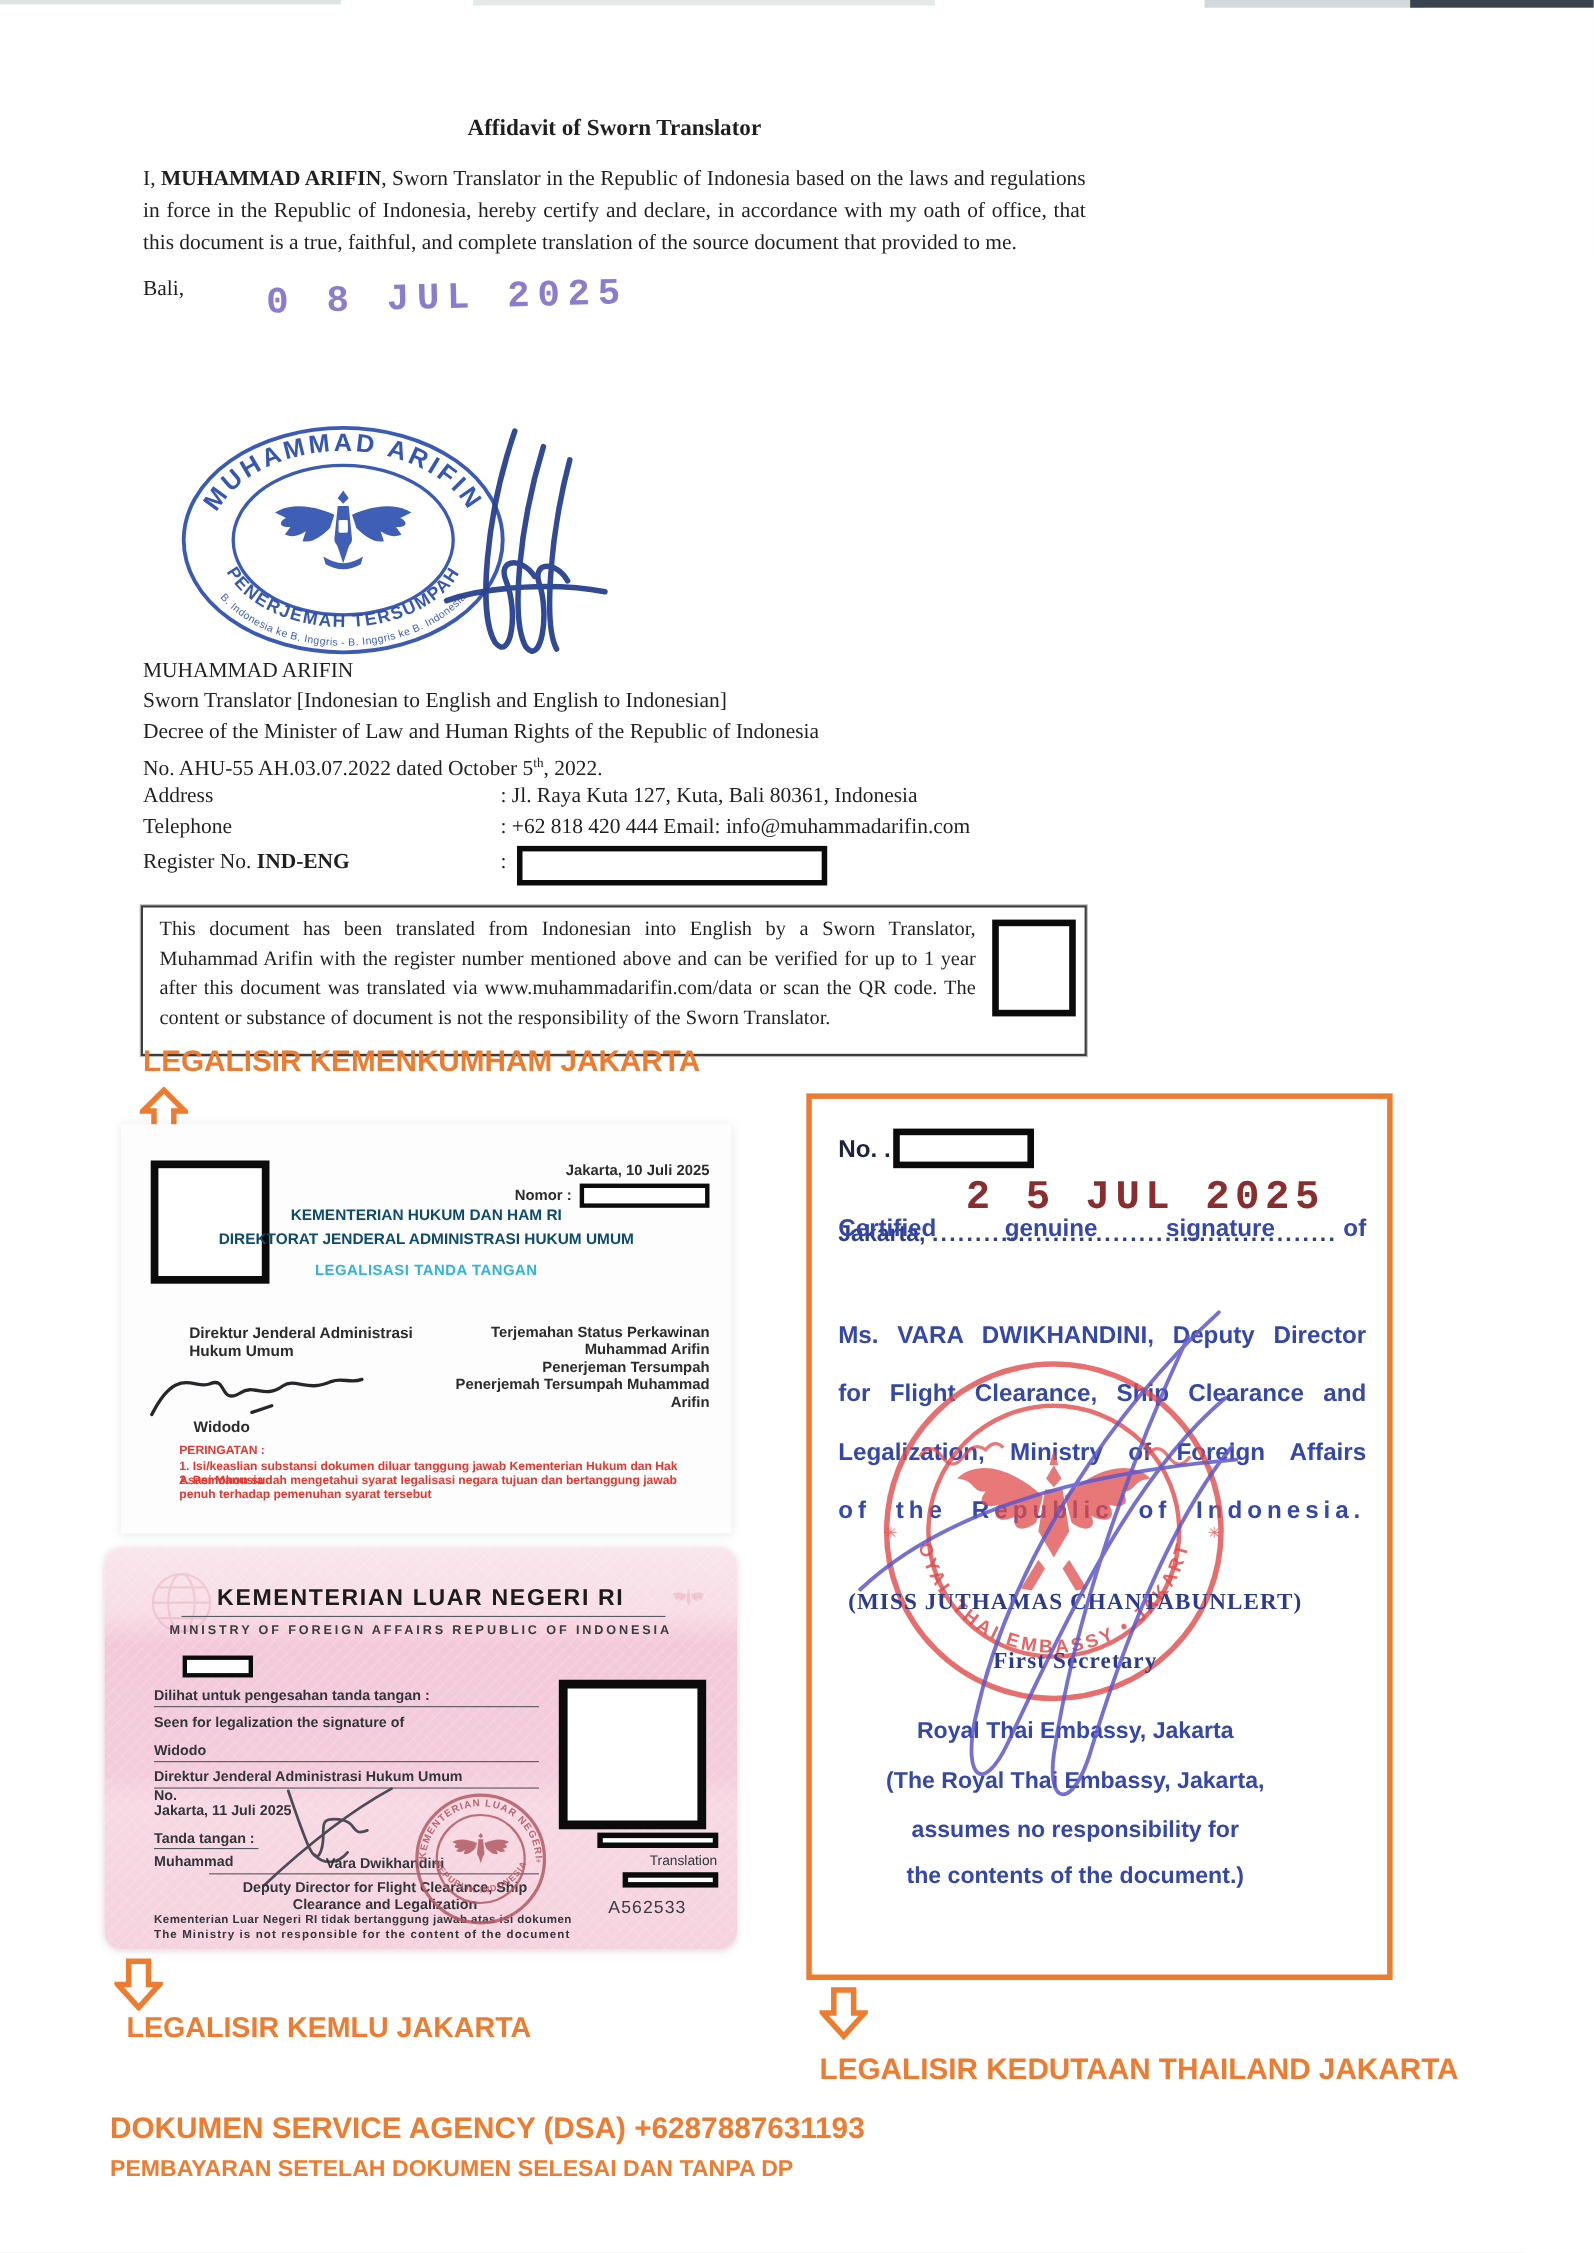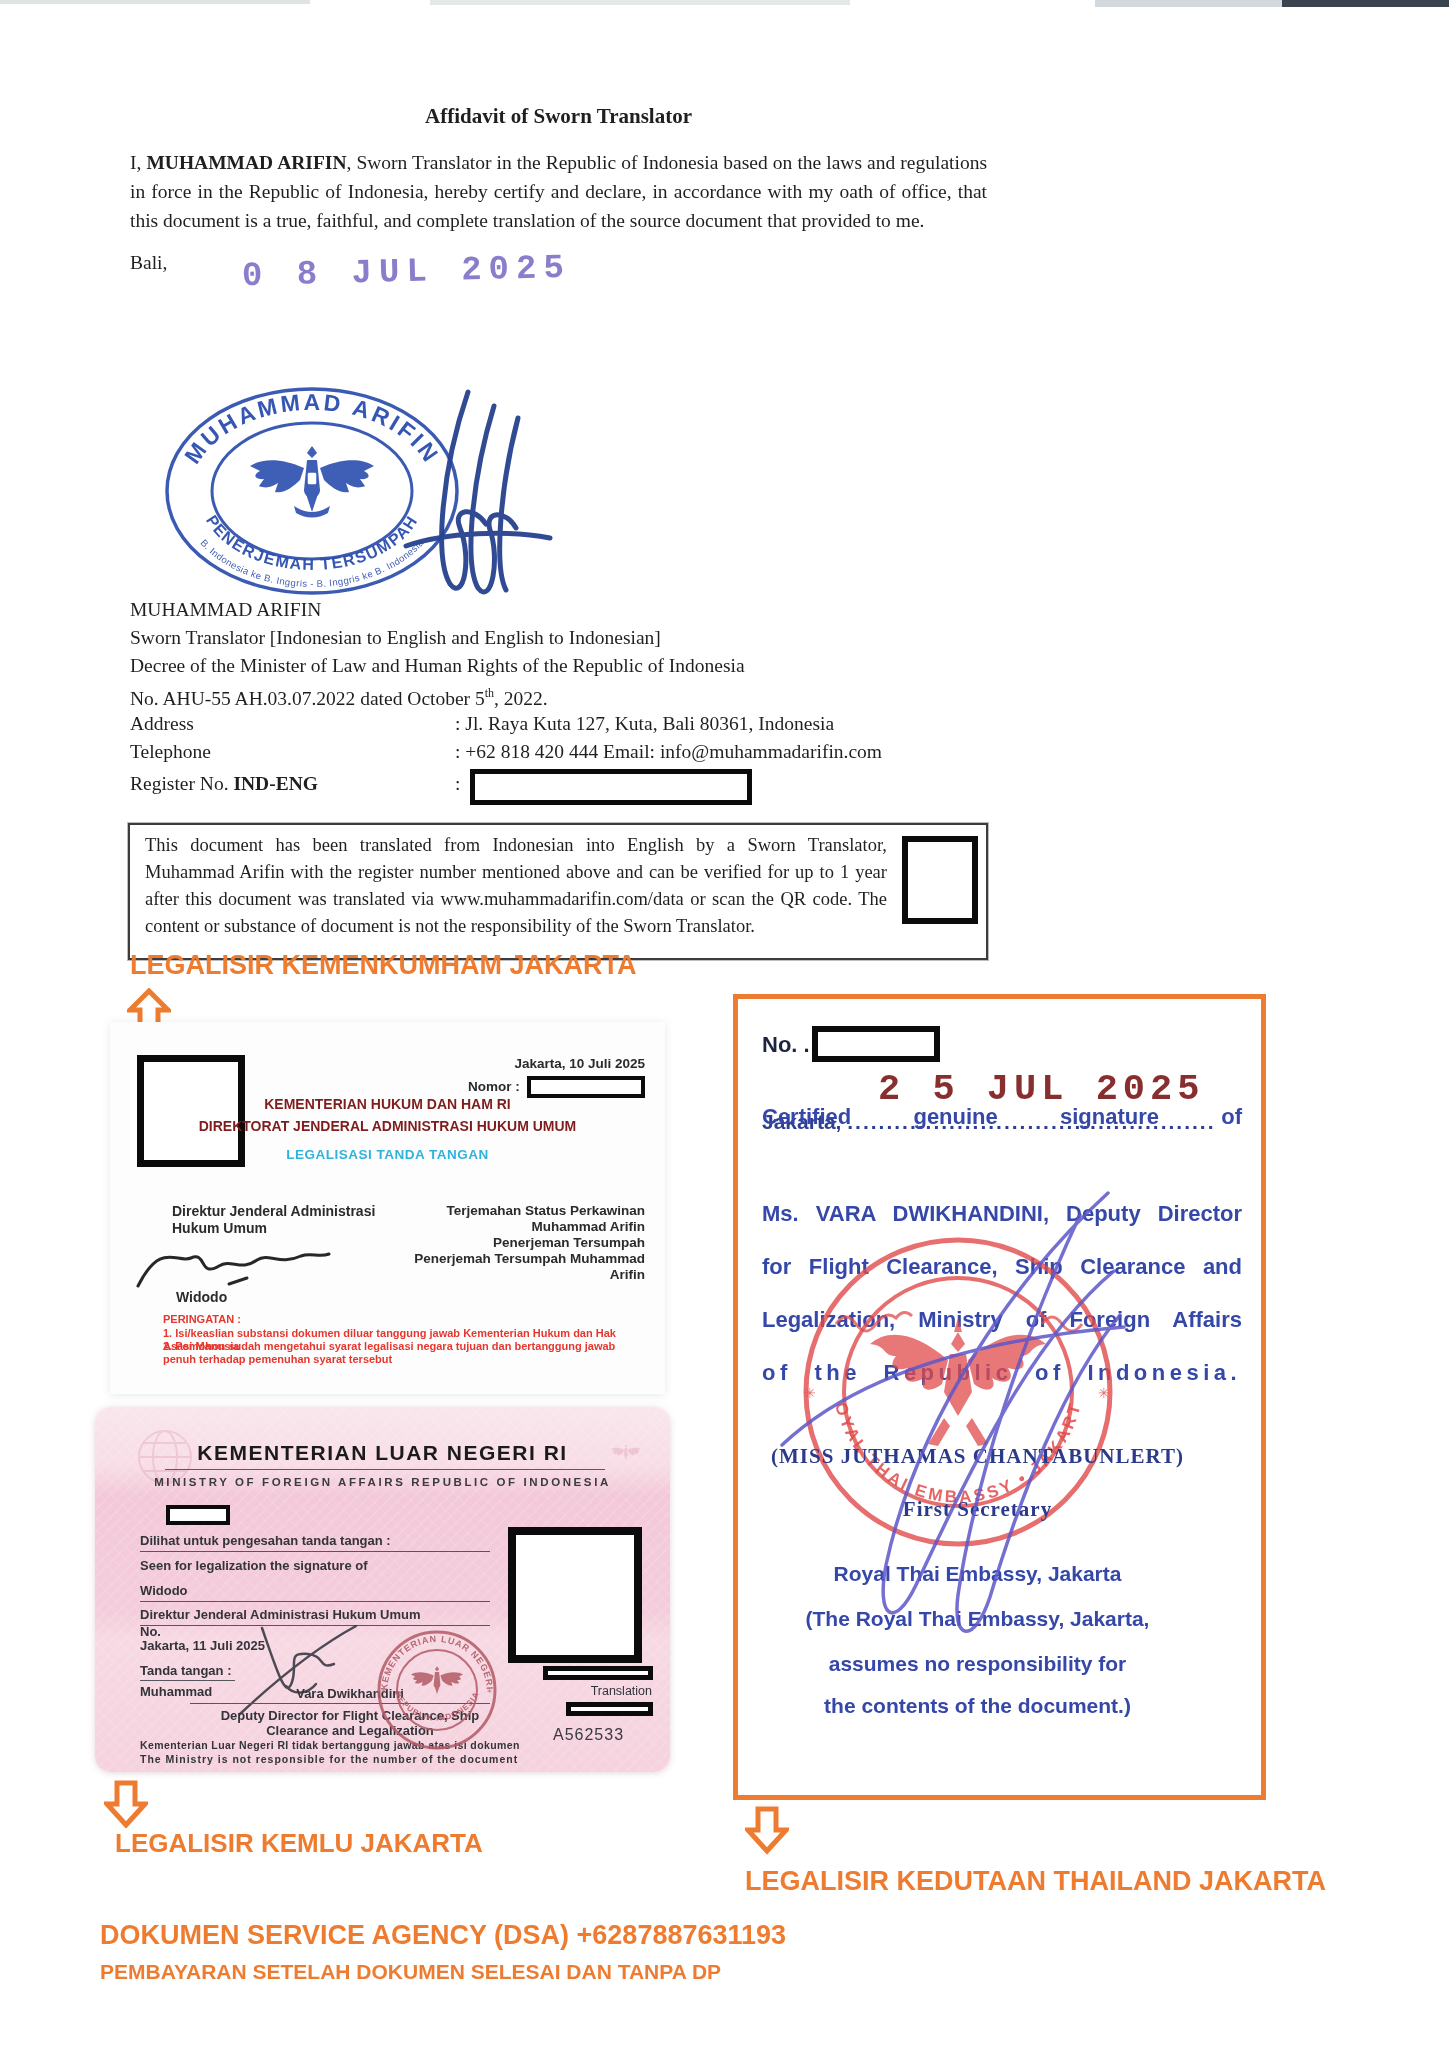--- a/index.html
+++ b/index.html
@@ -12,21 +12,21 @@
   .doc-title{font-size:21px;font-weight:bold;text-align:center;}
   .body-par{font-size:19.5px;line-height:29px;text-align:justify;}
   .contact-line{font-size:19.5px;line-height:27px;white-space:nowrap;}
   .disc-box{border:2px solid #3c3c3c;box-shadow:0 0 0 1px #bdbdbd;background:#fff;}
   .disc-text{font-size:18.5px;line-height:27px;text-align:justify;}
   .qr-redact{background:#ffffff;border:6px solid #0b0b0b;}
   .bar-redact{background:#ffffff;border:5px solid #0b0b0b;}
   .orange-label{font-family:"Liberation Sans",sans-serif;font-weight:bold;color:#ED7C31;white-space:nowrap;}
   .cert1{background:#fdfdfd;box-shadow:0 1px 8px rgba(90,100,110,.15);}
   .c1-sm{font-family:"Liberation Sans",sans-serif;font-size:13.5px;font-weight:bold;color:#2b2b2b;white-space:nowrap;}
-  .c1-center{font-family:"Liberation Sans",sans-serif;font-weight:bold;text-align:center;color:#7f1d1d;}
+  .c1-center{font-family:"Liberation Sans",sans-serif;font-weight:bold;text-align:center;color:#0c4a6e;}
   .c1-red{font-family:"Liberation Sans",sans-serif;font-size:11px;font-weight:bold;color:#E6372E;line-height:13px;}
   .pink-card{border-radius:16px;
      background:linear-gradient(180deg,#f9e6ec 0%,#f8dde6 16%,#f3c9d9 24%,#f4ccdb 56%,#f7d9e3 64%,#f5d2de 100%);
      box-shadow:0 1px 6px rgba(150,90,110,.25);}
   .pink-tex{border-radius:16px;background:
      repeating-linear-gradient(135deg,rgba(255,255,255,.10) 0 2px,transparent 2px 8px),
      repeating-linear-gradient(45deg,rgba(255,255,255,.07) 0 2px,transparent 2px 9px);}
   .c2-row{font-family:"Liberation Sans",sans-serif;font-size:13px;font-weight:bold;color:#33343a;white-space:nowrap;}
   .c2-line{border-top:1.5px solid #55565e;height:0;}
   .thai-box{border:5px solid #ED7C31;background:transparent;}
@@ -180,21 +180,21 @@
       <path d="M34 6 C 50 52, 58 78, 64 60 C 70 42, 58 30, 80 32 C 98 34, 90 48, 106 42"></path>
       <path d="M12 92 C 44 62, 84 28, 128 4"></path>
       <path d="M58 64 C 66 74, 80 72, 88 62"></path>
     </g>
   </svg>
   <div class="abs c2-row" style="left:150px;top:1686px;width:400px;text-align:center;">Vara Dwikhandini</div>
   <div class="abs c2-line" style="left:190px;top:1703px;width:300px;"></div>
   <div class="abs c2-row" style="left:150px;top:1708px;width:400px;text-align:center;">Deputy Director for Flight Clearance, Ship</div>
   <div class="abs c2-row" style="left:150px;top:1723px;width:400px;text-align:center;">Clearance and Legalization</div>
   <div class="abs c2-row" style="left:140px;top:1739px;font-size:10.5px;letter-spacing:.4px;">Kementerian Luar Negeri RI tidak bertanggung jawab atas isi dokumen</div>
-  <div class="abs c2-row" style="left:140px;top:1753px;font-size:10.5px;letter-spacing:1px;">The Ministry is not responsible for the number of the document</div>
+  <div class="abs c2-row" style="left:140px;top:1753px;font-size:10.5px;letter-spacing:1px;">The Ministry is not responsible for the content of the document</div>
   <svg class="abs" style="left:373px;top:1626px;" width="128" height="128" viewBox="0 0 128 128">
     <defs>
       <path id="kArcT" d="M 14 66 A 50 50 0 0 1 114 66"></path>
       <path id="kArcB" d="M 20 62 A 46 46 0 0 0 108 62"></path>
     </defs>
     <g stroke="#B25B66" fill="none" opacity=".85">
       <circle cx="64" cy="64" r="58" stroke-width="3"></circle>
       <circle cx="64" cy="64" r="40" stroke-width="2"></circle>
     </g>
     <text fill="#B25B66" opacity=".9" font-family="Liberation Sans, sans-serif" font-weight="bold" font-size="9" letter-spacing="1">

